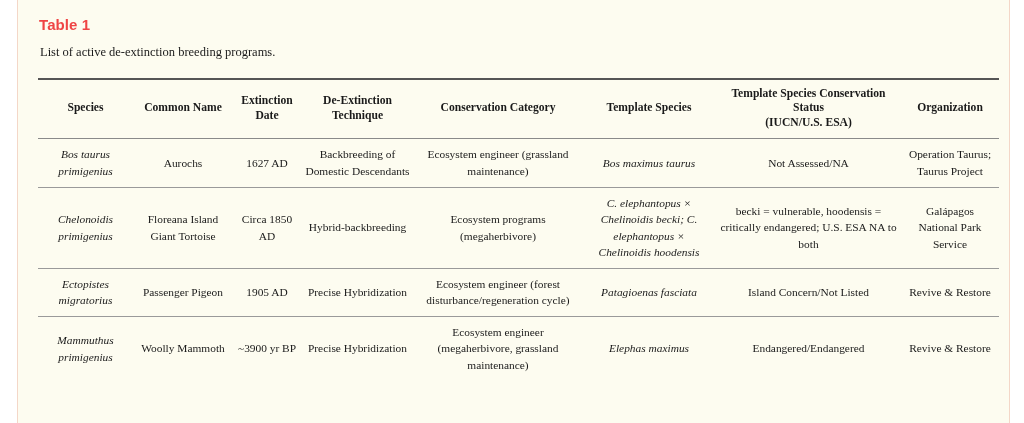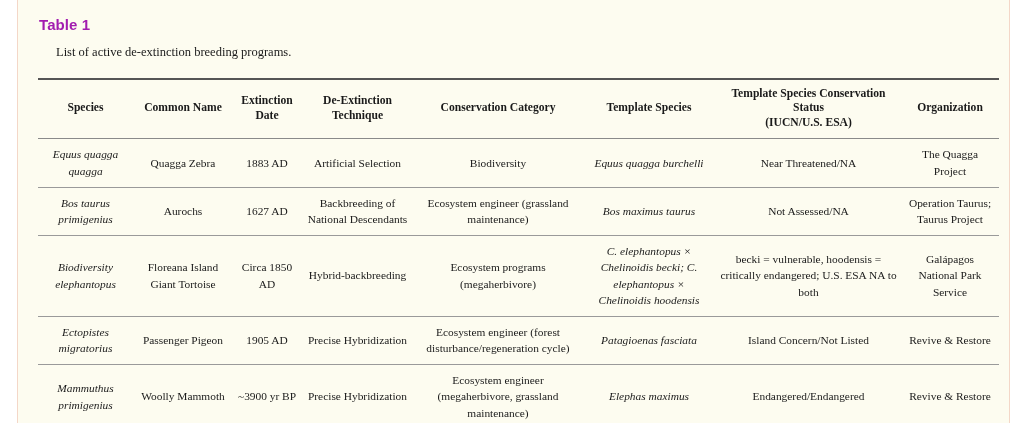--- a/index.html
+++ b/index.html
@@ -24,29 +24,29 @@
     border-right: 1px solid #f4d7c8;
     box-sizing: border-box;
   }
   .inner {
     padding: 12px 20px 0 20px;
   }
   .caption-title {
     font-family: "Liberation Sans", sans-serif;
     font-weight: bold;
     font-size: 15px;
-    color: #a21caf;
+    color: #ef4444;
     letter-spacing: 0.1px;
     margin: 4px 0 0 1px;
   }
   .caption-text {
     font-family: "Liberation Serif", serif;
     font-size: 12.5px;
     color: #1a1a1a;
-    margin: 12px 0 0 18px;
+    margin: 12px 0 0 2px;
   }
   table.tbl {
     margin-top: 18px;
     width: 951px;
     border-collapse: collapse;
     table-layout: fixed;
     font-size: 11.4px;
     color: #1a1a1a;
   }
   table.tbl thead th {
@@ -129,41 +129,31 @@
             <span class="nowrapline">Template Species Conservation Status</span>
             <span class="nowrapline">(IUCN/U.S. ESA)</span>
           </th>
           <th>
             <span class="nowrapline">Organization</span>
           </th>
         </tr>
       </thead>
       <tbody>
         <tr>
-          <td class="sci">Equus quagga quagga</td>
-          <td>Quagga Zebra</td>
-          <td>1883 AD</td>
-          <td>Artificial Selection</td>
-          <td>Biodiversity</td>
-          <td class="sci">Equus quagga burchelli</td>
-          <td>Near Threatened/NA</td>
-          <td>The Quagga Project</td>
-        </tr>
-        <tr>
           <td class="sci">Bos taurus primigenius</td>
           <td>Aurochs</td>
           <td>1627 AD</td>
-          <td>Backbreeding of National Descendants</td>
+          <td>Backbreeding of Domestic Descendants</td>
           <td>Ecosystem engineer (grassland maintenance)</td>
           <td class="sci">Bos maximus taurus</td>
           <td>Not Assessed/NA</td>
           <td>Operation Taurus; Taurus Project</td>
         </tr>
         <tr>
-          <td class="sci">Biodiversity elephantopus</td>
+          <td class="sci">Chelonoidis primigenius</td>
           <td>Floreana Island Giant Tortoise</td>
           <td>Circa 1850 AD</td>
           <td>Hybrid-backbreeding</td>
           <td>Ecosystem programs (megaherbivore)</td>
           <td class="sci">C. elephantopus × Chelinoidis becki; C. elephantopus × Chelinoidis hoodensis</td>
           <td>becki = vulnerable, hoodensis = critically endangered; U.S. ESA NA to both</td>
           <td>Galápagos National Park Service</td>
         </tr>
         <tr>
           <td class="sci">Ectopistes migratorius</td>

